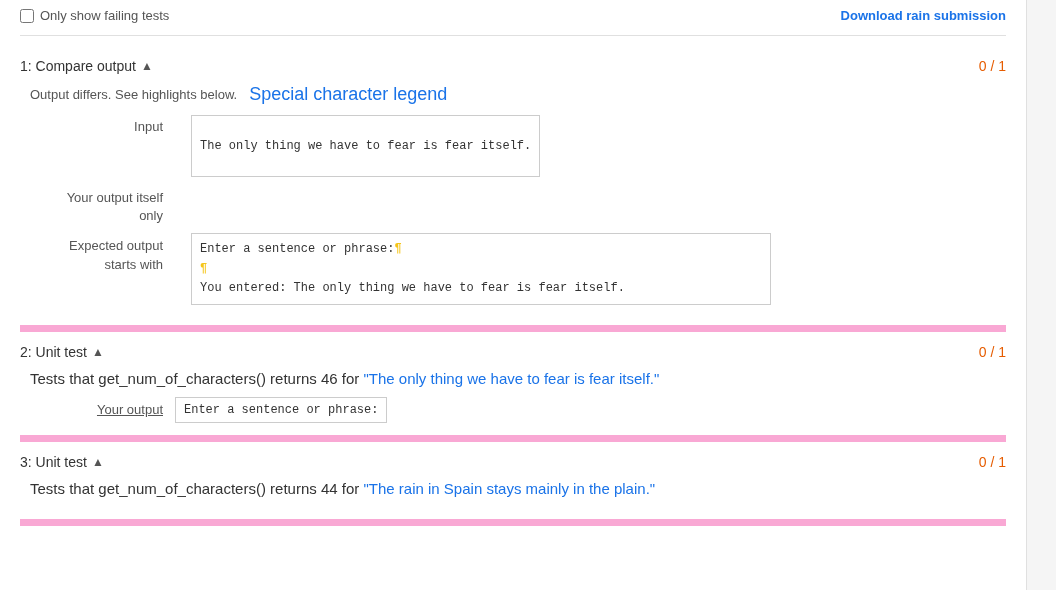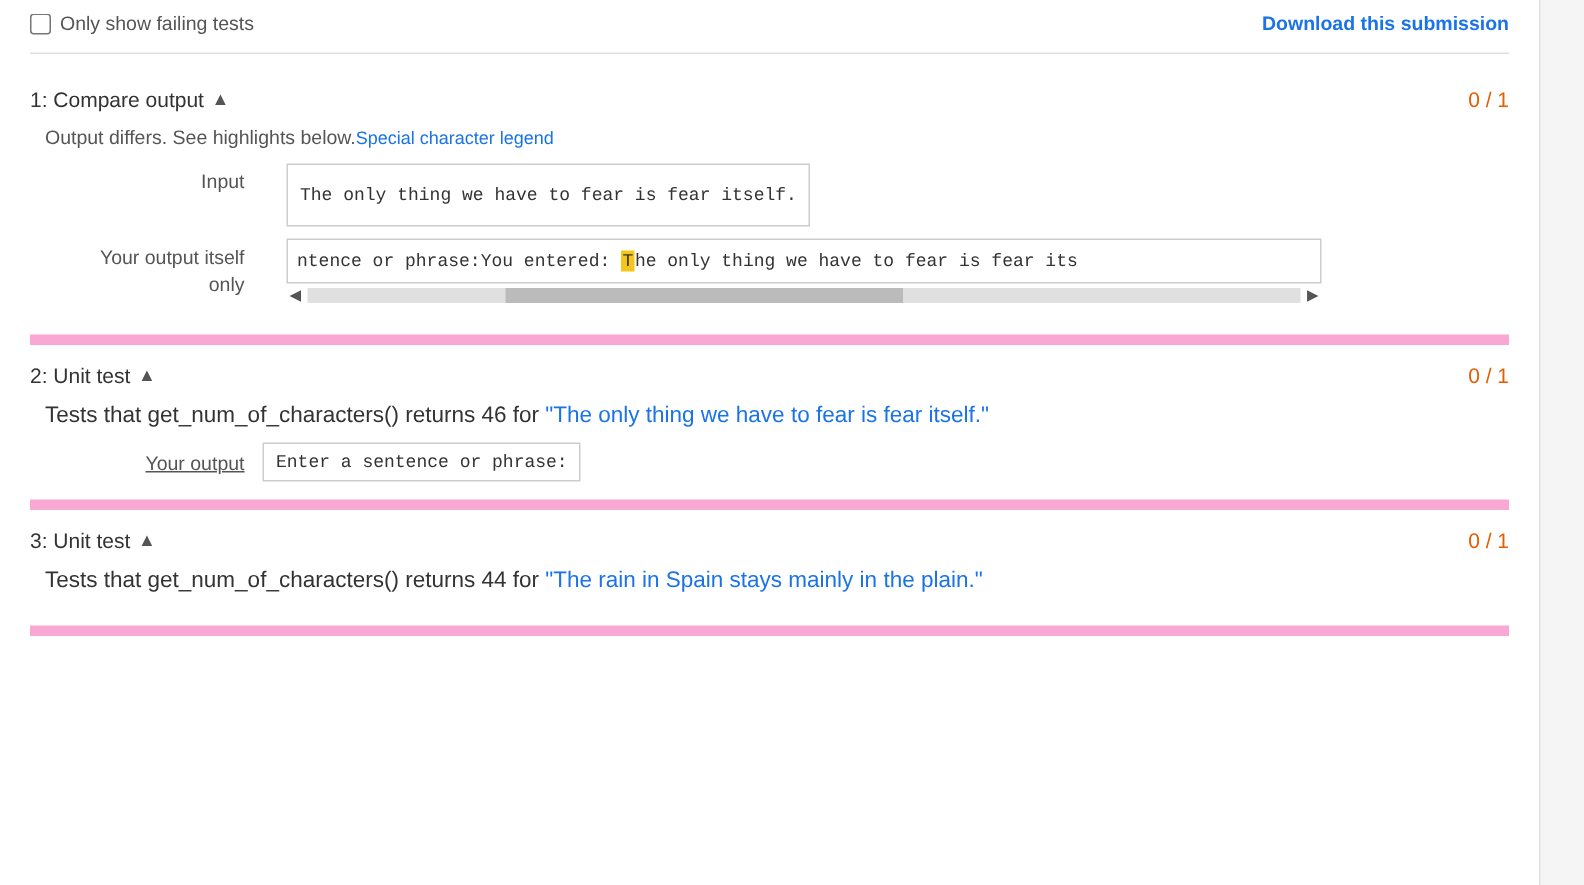--- a/index.html
+++ b/index.html
@@ -76,48 +76,48 @@
       color: #e65c00;
       font-size: 14px;
       font-weight: normal;
     }
     .output-info {
       font-size: 13px;
       color: #555;
       margin-bottom: 10px;
       display: flex;
       align-items: center;
-      gap: 0;
+      gap: 12px;
       padding-left: 10px;
     }
     .special-char-link {
       color: #1a73e8;
       cursor: pointer;
-      font-size: 12px;
+      font-size: 18px;
       text-decoration: none;
     }
     .io-row {
       display: flex;
       align-items: flex-start;
       margin-bottom: 8px;
       padding-left: 10px;
       gap: 16px;
     }
     .io-label {
       font-size: 13px;
       color: #555;
       min-width: 145px;
       text-align: right;
       padding-right: 12px;
       padding-top: 4px;
     }
     .io-box {
       background: #fff;
       border: 1px solid #ccc;
-      padding: 11px 8px;
+      padding: 21px 8px;
       font-family: 'Courier New', monospace;
       font-size: 12px;
       color: #333;
       line-height: 1.5;
     }
     .io-box-single {
       display: inline-block;
       white-space: nowrap;
       overflow: hidden;
     }
@@ -209,21 +209,21 @@
 <body>
 
 <div class="page-wrapper">
   <div class="main-content">
 
     <div class="top-bar">
       <label class="checkbox-label">
         <input type="checkbox" style="">
         <span>Only show failing tests</span>
       </label>
-      <a class="download-link">Download this submission</a>
+      <a class="download-link">Download rain submission</a>
     </div>
 
     <div class="test-section">
       <div class="test-header">
         <div class="test-title">
           <span>1: Compare output</span>
           <span class="chevron">▲</span>
         </div>
         <span class="test-score">0 / 1</span>
       </div>
@@ -236,34 +236,33 @@
       <div class="io-row">
         <div class="io-label">Input</div>
         <div class="io-box io-box-single">The only thing we have to fear is fear itself.</div>
       </div>
 
       <div class="io-row">
         <div class="io-label" style="line-height:1.4">
           <span>Your output itself</span><br>
           <span>only</span>
         </div>
-        <div style="width:690px;">
-          <div class="io-box output-scroll-container" style="width:100%; padding:5px 0;">
-            <span class="output-text-line" style="padding: 0 6px;">ntence or phrase:You entered:&nbsp;<span class="highlight-yellow">T</span>he only thing we have to fear is fear its</span>
-          </div>
-          <div class="scrollbar-container">
-            <span class="scroll-arrow">◀</span>
-            <div class="scrollbar-track">
-              <div class="scrollbar-thumb"></div>
-            </div>
-            <span class="scroll-arrow">▶</span>
-          </div>
-        </div>
-      </div>
-
+      </div>
+
+      <div class="io-row">
+        <div class="io-label" style="line-height:1.4">
+          <span>Expected output</span><br>
+          <span>starts with</span>
+        </div>
+        <div class="expected-box">
+          <span class="expected-line">Enter a sentence or phrase:<span class="pilcrow">¶</span></span>
+          <span class="expected-line"><span class="pilcrow">¶</span></span>
+          <span class="expected-line">You entered: The only thing we have to fear is fear itself.</span>
+        </div>
+      </div>
     </div>
 
     <div class="test-section">
       <div class="test-header">
         <div class="test-title">
           <span>2: Unit test</span>
           <span class="chevron">▲</span>
         </div>
         <span class="test-score">0 / 1</span>
       </div>

